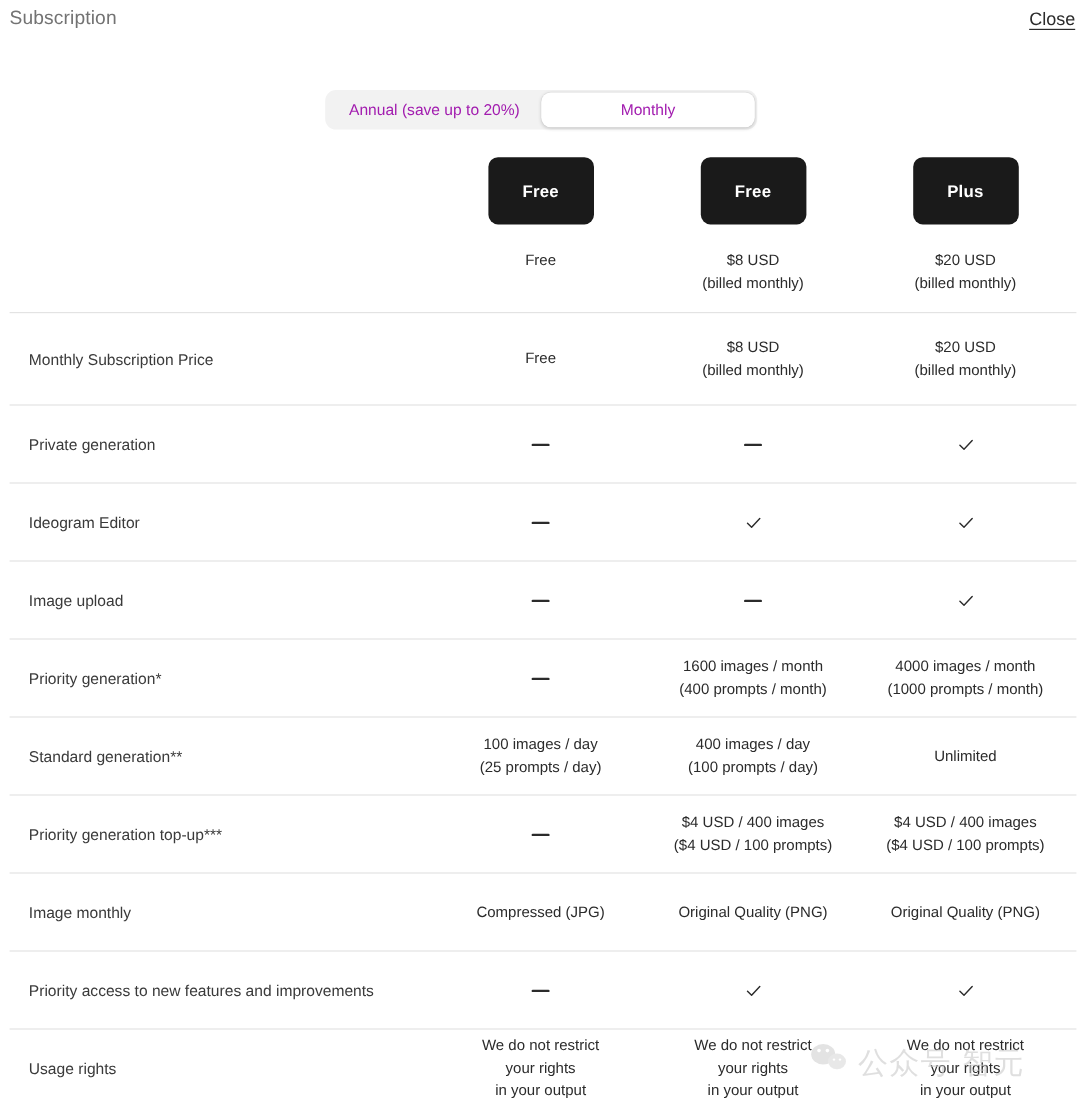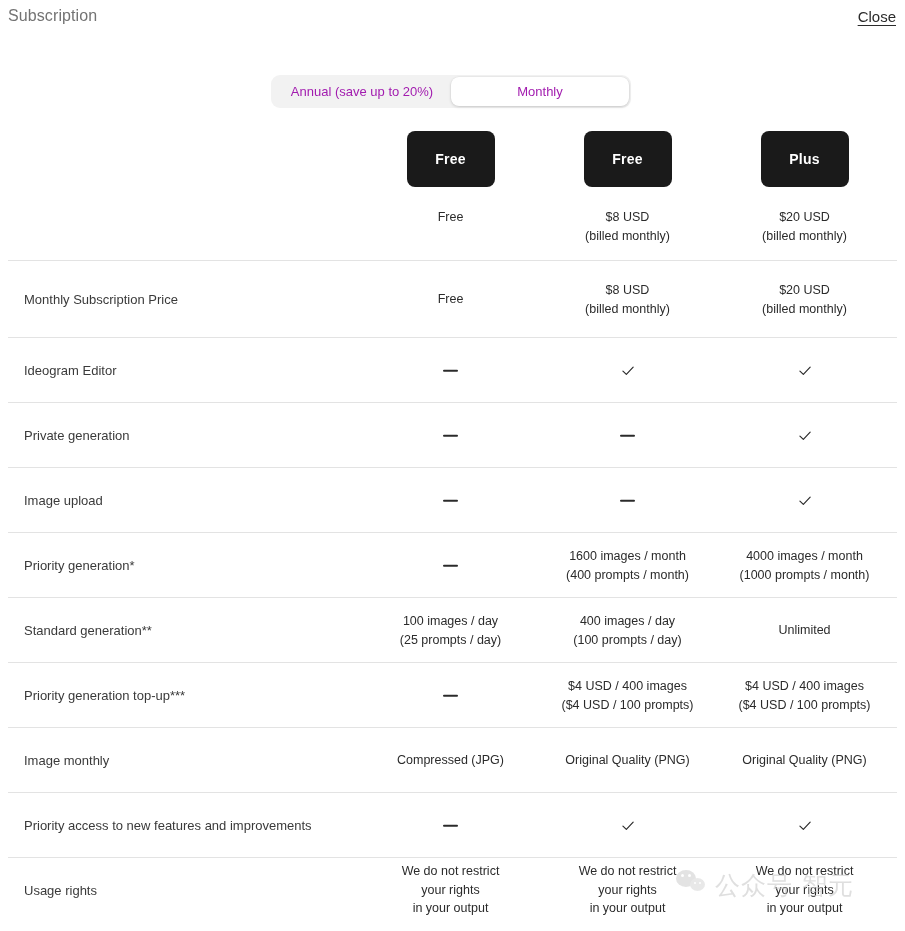--- a/index.html
+++ b/index.html
@@ -270,35 +270,35 @@
             <div>(billed monthly)</div>
           </div>
           <div class="cell k2">
             <div>$20 USD</div>
             <div>(billed monthly)</div>
           </div>
         </div>
       </div>
       <div class="row">
         <div class="row-inner">
+          <div class="feature-label">Private generation</div>
+          <div class="cell k0"><span class="glyph-dash"></span></div>
+          <div class="cell k1"><span class="glyph-dash"></span></div>
+          <div class="cell k2"><span class="glyph-check"><svg viewBox="0 0 16 16" width="14" height="14" aria-hidden="true">
+                <path d="M2.2 8.4 L6.1 12.2 L13.9 3.9" fill="none" stroke="#2b2b2b" stroke-width="1.35" stroke-linecap="round" stroke-linejoin="round"></path>
+              </svg></span></div>
+        </div>
+      </div>
+      <div class="row">
+        <div class="row-inner">
           <div class="feature-label">Ideogram Editor</div>
           <div class="cell k0"><span class="glyph-dash"></span></div>
           <div class="cell k1"><span class="glyph-check"><svg viewBox="0 0 16 16" width="14" height="14" aria-hidden="true">
                 <path d="M2.2 8.4 L6.1 12.2 L13.9 3.9" fill="none" stroke="#2b2b2b" stroke-width="1.35" stroke-linecap="round" stroke-linejoin="round"></path>
               </svg></span></div>
-          <div class="cell k2"><span class="glyph-check"><svg viewBox="0 0 16 16" width="14" height="14" aria-hidden="true">
-                <path d="M2.2 8.4 L6.1 12.2 L13.9 3.9" fill="none" stroke="#2b2b2b" stroke-width="1.35" stroke-linecap="round" stroke-linejoin="round"></path>
-              </svg></span></div>
-        </div>
-      </div>
-      <div class="row">
-        <div class="row-inner">
-          <div class="feature-label">Private generation</div>
-          <div class="cell k0"><span class="glyph-dash"></span></div>
-          <div class="cell k1"><span class="glyph-dash"></span></div>
           <div class="cell k2"><span class="glyph-check"><svg viewBox="0 0 16 16" width="14" height="14" aria-hidden="true">
                 <path d="M2.2 8.4 L6.1 12.2 L13.9 3.9" fill="none" stroke="#2b2b2b" stroke-width="1.35" stroke-linecap="round" stroke-linejoin="round"></path>
               </svg></span></div>
         </div>
       </div>
       <div class="row">
         <div class="row-inner">
           <div class="feature-label">Image upload</div>
           <div class="cell k0"><span class="glyph-dash"></span></div>
           <div class="cell k1"><span class="glyph-dash"></span></div>

